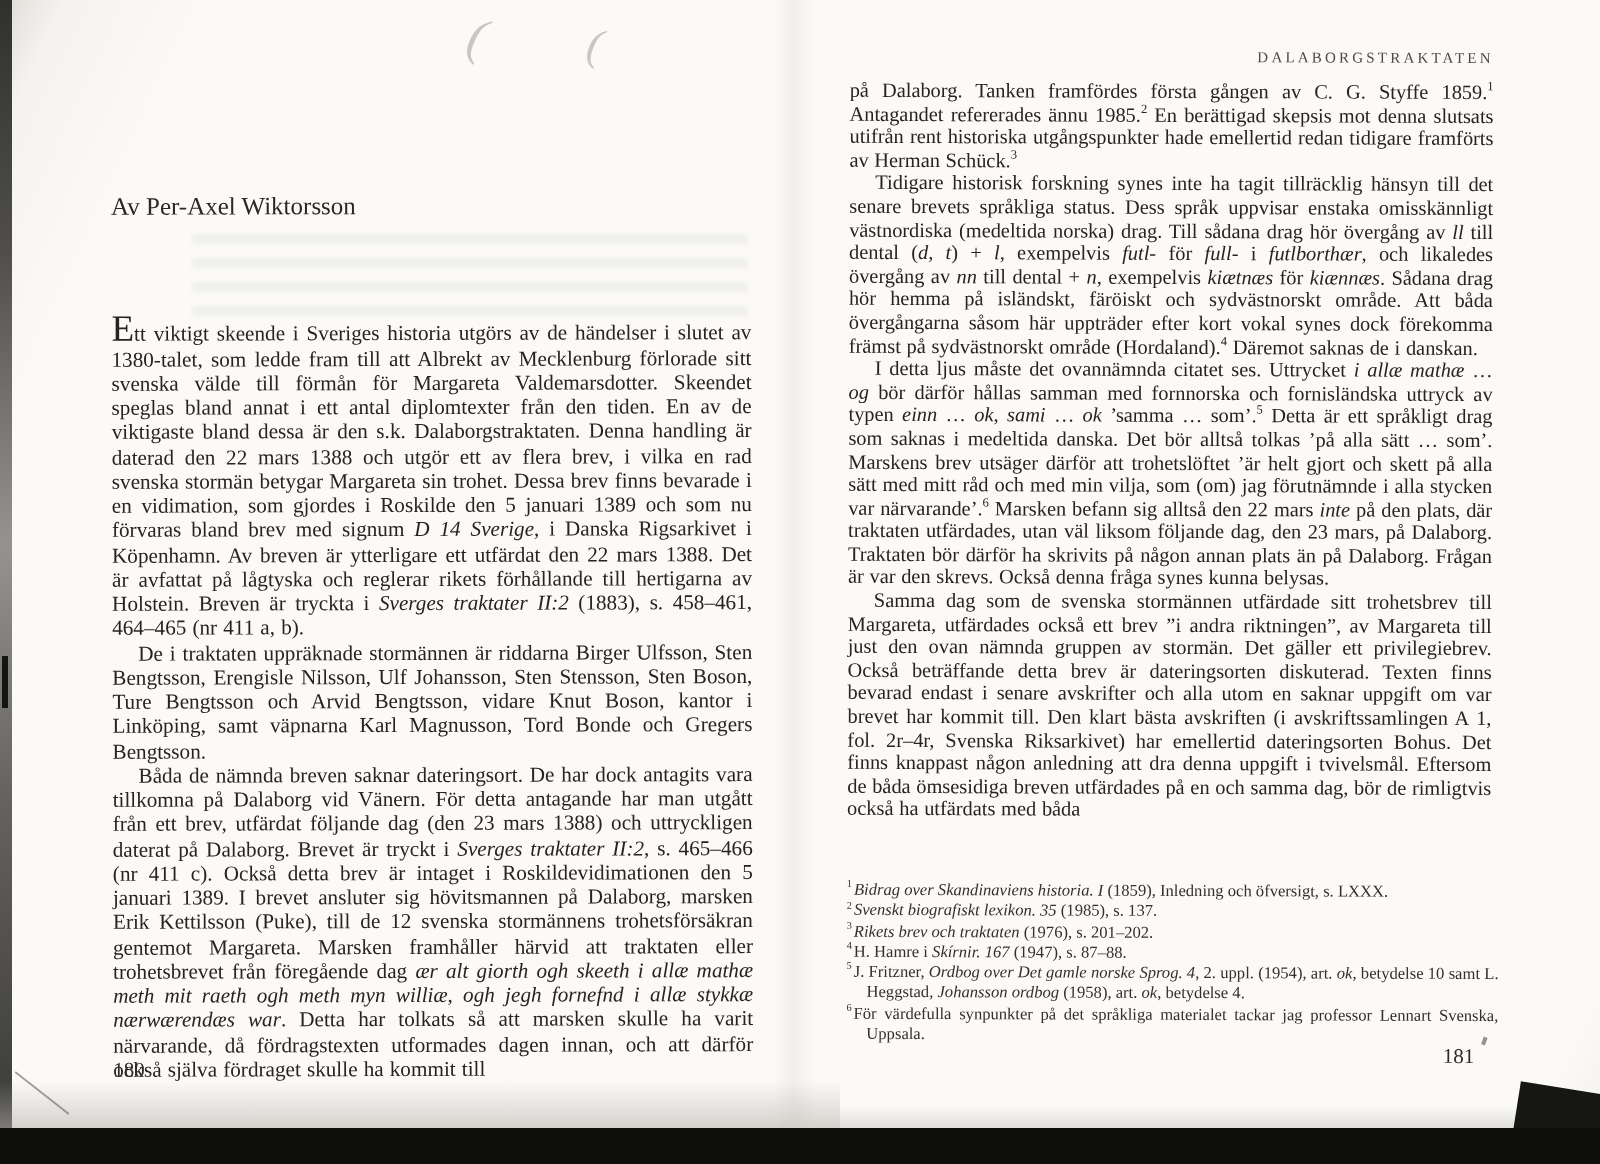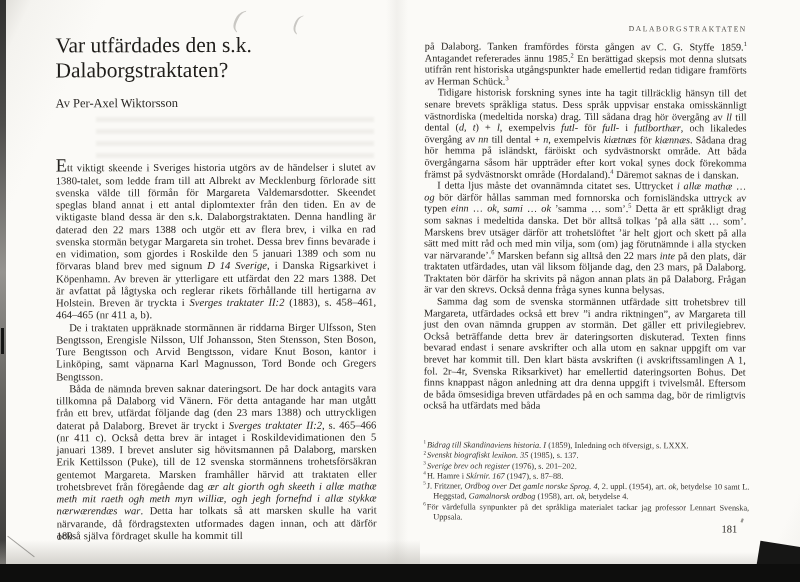--- a/index.html
+++ b/index.html
@@ -60,48 +60,44 @@
 <body>
 
 <div class="scan">
 
   <div class="ghost"></div>
   <span class="pencil m1">(</span>
   <span class="pencil m2">(</span>
   <div class="gutter"></div>
 
   <div class="lp">
-    <div class="title">
-      <div>Var utfärdades den s.k.</div>
-      <div>Dalaborgstraktaten?</div>
-    </div>
     <div class="byline">Av Per-Axel Wiktorsson</div>
     <div class="body-l">
       <p class="initial">Ett viktigt skeende i Sveriges historia utgörs av de händelser i slutet av 1380-talet, som ledde fram till att Albrekt av Mecklenburg förlorade sitt svenska välde till förmån för Margareta Valdemarsdotter. Skeendet speglas bland annat i ett antal diplomtexter från den tiden. En av de viktigaste bland dessa är den s.k. Dalaborgstraktaten. Denna handling är daterad den 22 mars 1388 och utgör ett av flera brev, i vilka en rad svenska stormän betygar Margareta sin trohet. Dessa brev finns bevarade i en vidimation, som gjordes i Roskilde den 5 januari 1389 och som nu förvaras bland brev med signum <i>D 14 Sverige</i>, i Danska Rigsarkivet i Köpenhamn. Av breven är ytterligare ett utfärdat den 22 mars 1388. Det är avfattat på lågtyska och reglerar rikets förhållande till hertigarna av Holstein. Breven är tryckta i <i>Sverges traktater II:2</i> (1883), s. 458–461, 464–465 (nr 411 a, b).</p>
       <p class="indent">De i traktaten uppräknade stormännen är riddarna Birger Ulfsson, Sten Bengtsson, Erengisle Nilsson, Ulf Johansson, Sten Stensson, Sten Boson, Ture Bengtsson och Arvid Bengtsson, vidare Knut Boson, kantor i Linköping, samt väpnarna Karl Magnusson, Tord Bonde och Gregers Bengtsson.</p>
       <p class="indent">Båda de nämnda breven saknar dateringsort. De har dock antagits vara tillkomna på Dalaborg vid Vänern. För detta antagande har man utgått från ett brev, utfärdat följande dag (den 23 mars 1388) och uttryckligen daterat på Dalaborg. Brevet är tryckt i <i>Sverges traktater II:2</i>, s. 465–466 (nr 411 c). Också detta brev är intaget i Roskildevidimationen den 5 januari 1389. I brevet ansluter sig hövitsmannen på Dalaborg, marsken Erik Kettilsson (Puke), till de 12 svenska stormännens trohetsförsäkran gentemot Margareta. Marsken framhåller härvid att traktaten eller trohetsbrevet från föregående dag <i>ær alt giorth ogh skeeth i allæ mathæ meth mit raeth ogh meth myn williæ, ogh jegh fornefnd i allæ stykkæ nærwærendæs war</i>. Detta har tolkats så att marsken skulle ha varit närvarande, då fördragstexten utformades dagen innan, och att därför också själva fördraget skulle ha kommit till</p>
     </div>
     <div class="pagenum pn-l">180</div>
   </div>
 
   <div class="rp">
     <div class="inner">
       <div class="runhead">DALABORGSTRAKTATEN</div>
       <div class="body-r">
         <p>på Dalaborg. Tanken framfördes första gången av C. G. Styffe 1859.<sup>1</sup> Antagandet refererades ännu 1985.<sup>2</sup> En berättigad skepsis mot denna slutsats utifrån rent historiska utgångspunkter hade emellertid redan tidigare framförts av Herman Schück.<sup>3</sup></p>
         <p class="indent">Tidigare historisk forskning synes inte ha tagit tillräcklig hänsyn till det senare brevets språkliga status. Dess språk uppvisar enstaka omisskännligt västnordiska (medeltida norska) drag. Till sådana drag hör övergång av <i>ll</i> till dental (<i>d, t</i>) + <i>l</i>, exempelvis <i>futl-</i> för <i>full-</i> i <i>futlborthær</i>, och likaledes övergång av <i>nn</i> till dental + <i>n</i>, exempelvis <i>kiætnæs</i> för <i>kiænnæs</i>. Sådana drag hör hemma på isländskt, färöiskt och sydvästnorskt område. Att båda övergångarna såsom här uppträder efter kort vokal synes dock förekomma främst på sydvästnorskt område (Hordaland).<sup>4</sup> Däremot saknas de i danskan.</p>
         <p class="indent">I detta ljus måste det ovannämnda citatet ses. Uttrycket <i>i allæ mathæ</i> … <i>og</i> bör därför hållas samman med fornnorska och fornisländska uttryck av typen <i>einn</i> … <i>ok</i>, <i>sami</i> … <i>ok</i> ’samma … som’.<sup>5</sup> Detta är ett språkligt drag som saknas i medeltida danska. Det bör alltså tolkas ’på alla sätt … som’. Marskens brev utsäger därför att trohetslöftet ’är helt gjort och skett på alla sätt med mitt råd och med min vilja, som (om) jag förutnämnde i alla stycken var närvarande’.<sup>6</sup> Marsken befann sig alltså den 22 mars <i>inte</i> på den plats, där traktaten utfärdades, utan väl liksom följande dag, den 23 mars, på Dalaborg. Traktaten bör därför ha skrivits på någon annan plats än på Dalaborg. Frågan är var den skrevs. Också denna fråga synes kunna belysas.</p>
         <p class="indent">Samma dag som de svenska stormännen utfärdade sitt trohetsbrev till Margareta, utfärdades också ett brev ”i andra riktningen”, av Margareta till just den ovan nämnda gruppen av stormän. Det gäller ett privilegiebrev. Också beträffande detta brev är dateringsorten diskuterad. Texten finns bevarad endast i senare avskrifter och alla utom en saknar uppgift om var brevet har kommit till. Den klart bästa avskriften (i avskriftssamlingen A 1, fol. 2r–4r, Svenska Riksarkivet) har emellertid dateringsorten Bohus. Det finns knappast någon anledning att dra denna uppgift i tvivelsmål. Eftersom de båda ömsesidiga breven utfärdades på en och samma dag, bör de rimligtvis också ha utfärdats med båda</p>
       </div>
       <div class="footnotes">
-        <p class="fn"><sup>1</sup><span><i>Bidrag till Skandinaviens historia. I</i> (1859), Inledning och öfversigt, s. LXXX.</span></p>
+        <p class="fn"><sup>1</sup><span><i>Bidrag over Skandinaviens historia. I</i> (1859), Inledning och öfversigt, s. LXXX.</span></p>
         <p class="fn"><sup>2</sup><span><i>Svenskt biografiskt lexikon. 35</i> (1985), s. 137.</span></p>
-        <p class="fn"><sup>3</sup><span><i>Sverige brev och register</i> (1976), s. 201–202.</span></p>
+        <p class="fn"><sup>3</sup><span><i>Rikets brev och traktaten</i> (1976), s. 201–202.</span></p>
         <p class="fn"><sup>4</sup><span>H. Hamre i <i>Skírnir. 167</i> (1947), s. 87–88.</span></p>
-        <p class="fn"><sup>5</sup><span>J. Fritzner, <i>Ordbog over Det gamle norske Sprog. 4</i>, 2. uppl. (1954), art. <i>ok</i>, betydelse 10 samt L. Heggstad, <i>Gamalnorsk ordbog</i> (1958), art. <i>ok</i>, betydelse 4.</span></p>
+        <p class="fn"><sup>5</sup><span>J. Fritzner, <i>Ordbog over Det gamle norske Sprog. 4</i>, 2. uppl. (1954), art. <i>ok</i>, betydelse 10 samt L. Heggstad, <i>Johansson ordbog</i> (1958), art. <i>ok</i>, betydelse 4.</span></p>
         <p class="fn"><sup>6</sup><span>För värdefulla synpunkter på det språkliga materialet tackar jag professor Lennart Svenska, Uppsala.</span></p>
       </div>
       <div class="pagenum pn-r">181</div>
       <div class="speck-181"></div>
     </div>
   </div>
 
   <div class="edge-left"></div>
   <div class="shade-above-band"></div>
   <div class="shade-above-band-r"></div>

